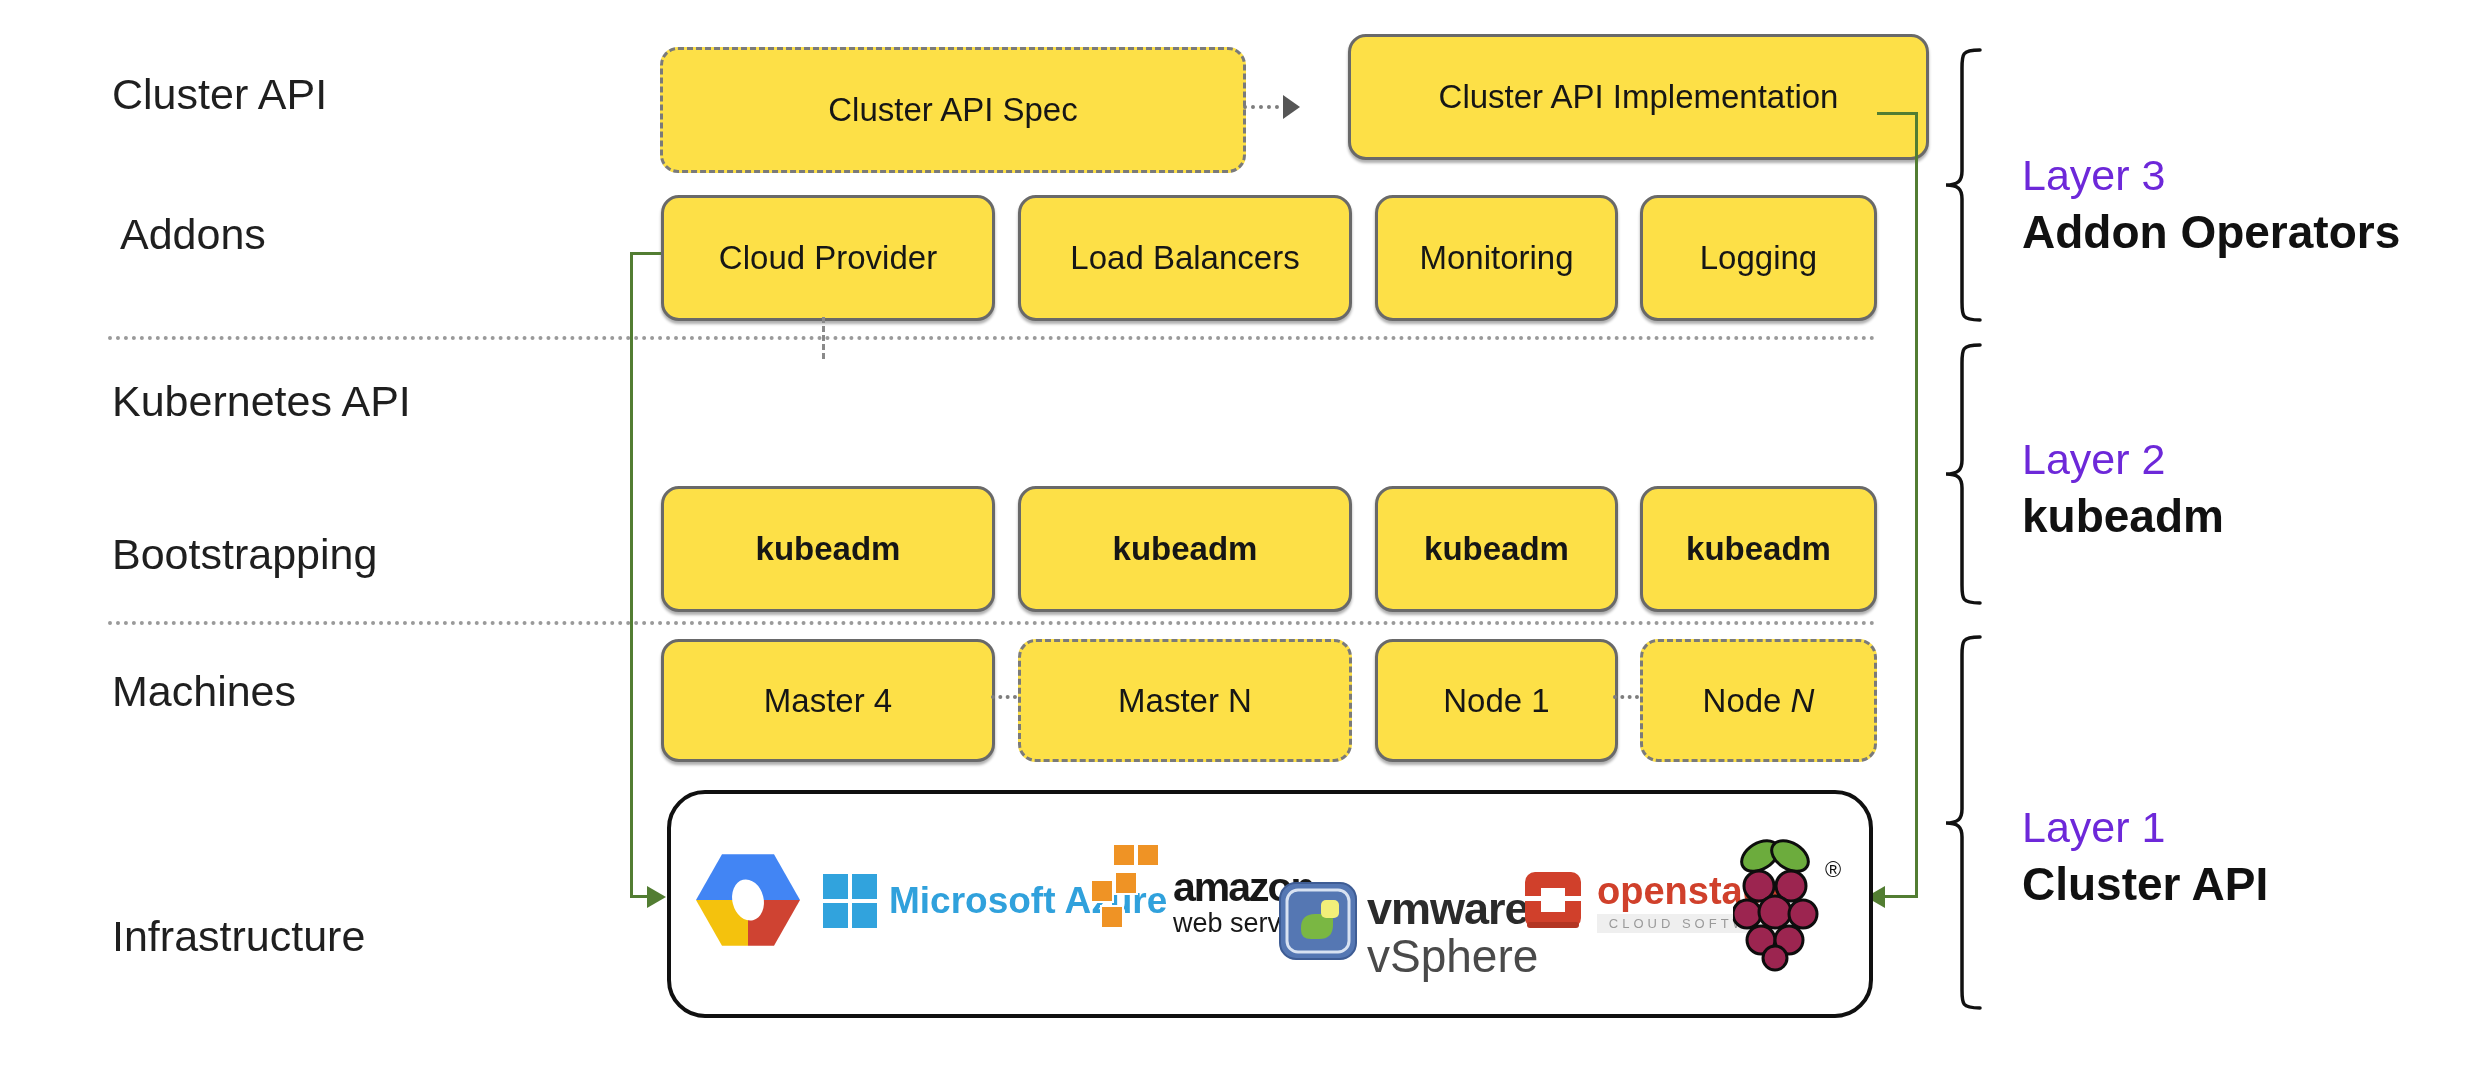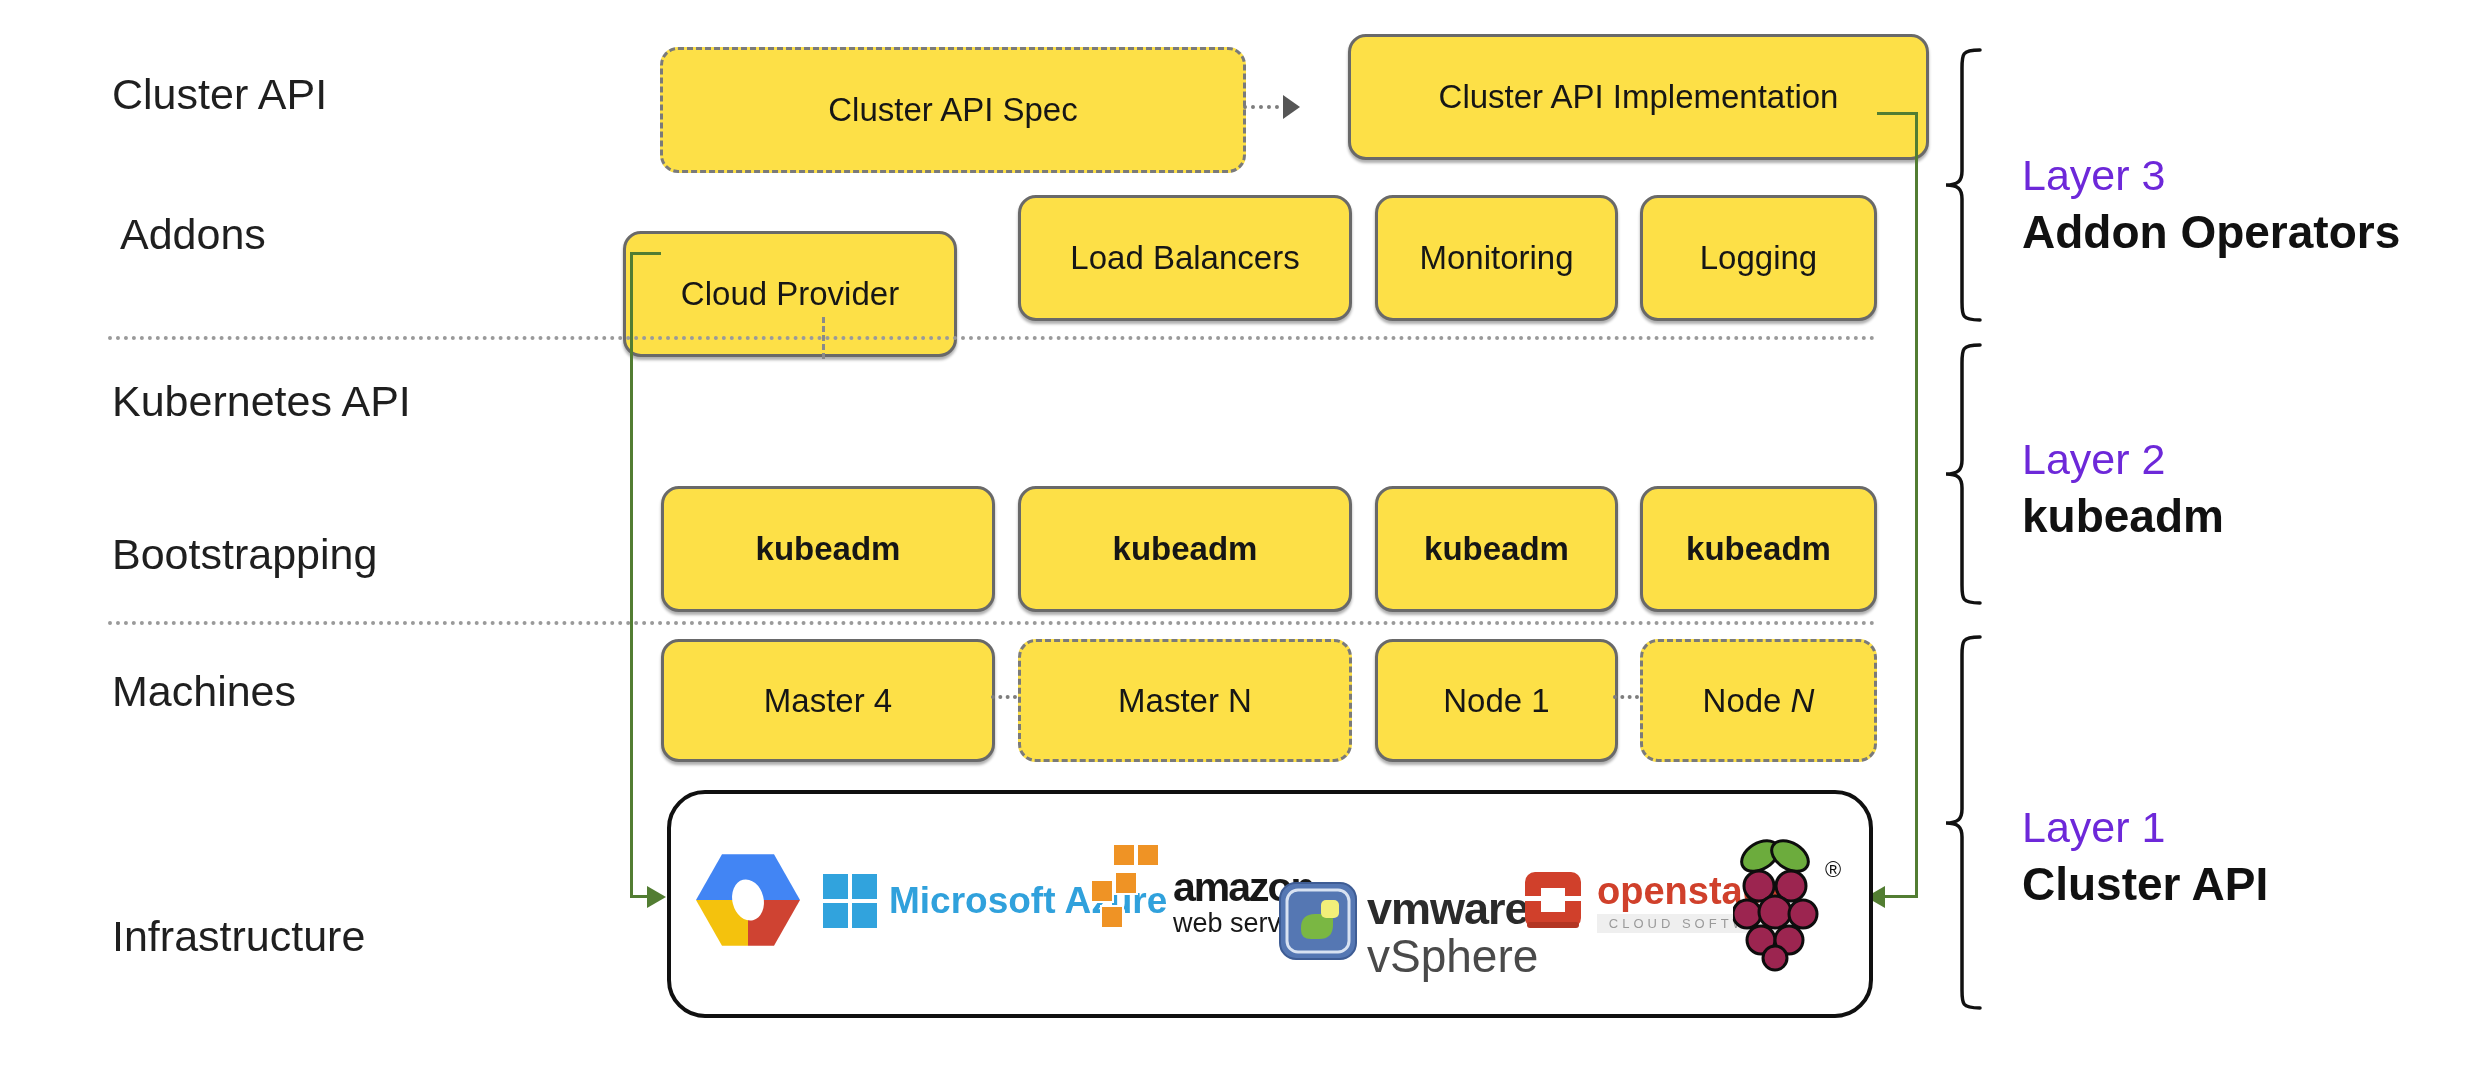--- a/index.html
+++ b/index.html
@@ -73,21 +73,21 @@
 
   <div class="box dashed" style="left:660px; top:47px; width:580px; height:120px;">
     <span>Cluster API Spec</span>
   </div>
   <div class="dotline-h" style="left:1243px; top:105px; width:44px;"></div>
   <div class="specarrowhead" style="left:1283px; top:95px;"></div>
   <div class="box" style="left:1300px; top:34px; width:575px; height:120px;margin-left:48px;">
     <span>Cluster API Implementation</span>
   </div>
 
-  <div class="box" style="left:623px; top:195px; width:328px; height:120px;margin-top:36px;">
+  <div class="box" style="left:661px; top:195px; width:328px; height:120px;">
     <span>Cloud Provider</span>
   </div>
   <div class="box" style="left:1018px; top:195px; width:328px; height:120px;">
     <span>Load Balancers</span>
   </div>
   <div class="box" style="left:1375px; top:195px; width:237px; height:120px;">
     <span>Monitoring</span>
   </div>
   <div class="box" style="left:1640px; top:195px; width:231px; height:120px;">
     <span>Logging</span>

